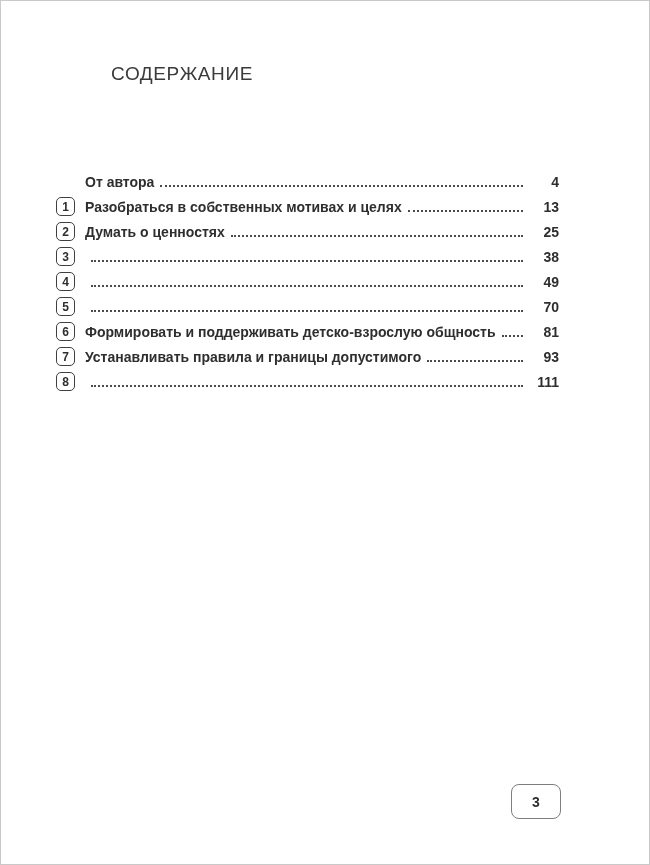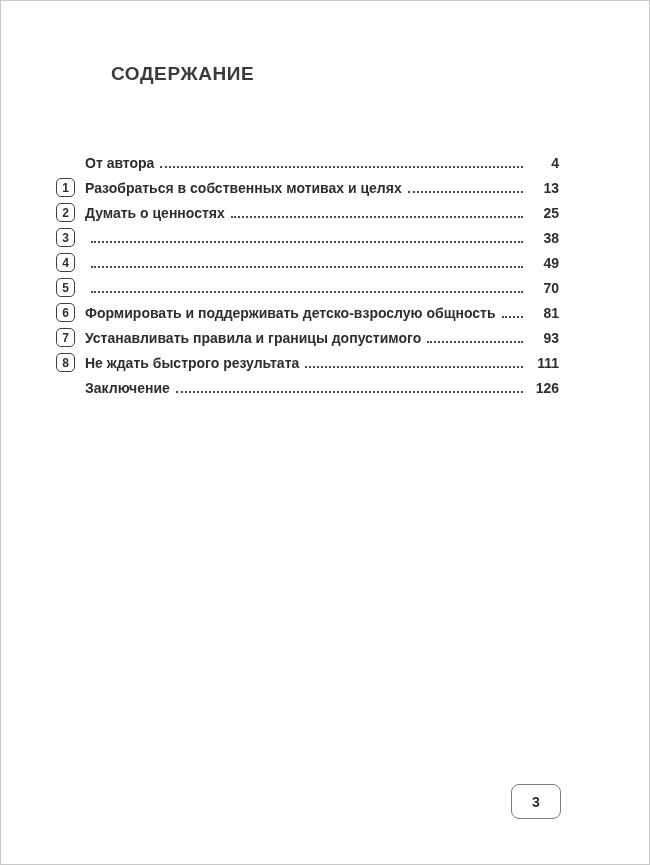--- a/index.html
+++ b/index.html
@@ -14,26 +14,26 @@
     box-sizing: border-box;
     background: #ffffff;
     border: 1px solid #c9c9c9;
     font-family: "Liberation Sans", "DejaVu Sans", sans-serif;
     color: #2e2e2e;
     overflow: hidden;
   }
   .title {
     margin: 62px 0 0 110px;
     font-size: 19px;
-    font-weight: bold;
+    font-weight: normal;
     letter-spacing: 0.6px;
     color: #3a3a3a;
   }
   .toc {
-    margin-top: 65px;
+    margin-top: 84px;
     padding-left: 55px;
     padding-right: 90px;
   }
   .row {
     display: flex;
     align-items: center;
     height: 25px;
     font-size: 14px;
     font-weight: 600;
     color: #2e2e2e;
@@ -147,31 +147,24 @@
 
     <div class="row">
       <span class="numbox">7</span>
       <span class="label">Устанавливать правила и границы допустимого</span>
       <span class="dots"></span>
       <span class="pagenum">93</span>
     </div>
 
     <div class="row">
       <span class="numbox">8</span>
-      <span class="label">Не ждать быстрого результата</span>
       <span class="dots"></span>
       <span class="pagenum">111</span>
     </div>
 
-    <div class="row">
-      <span class="numbox ghost"></span>
-      <span class="label">Заключение</span>
-      <span class="dots"></span>
-      <span class="pagenum">126</span>
-    </div>
 
   </div>
 
   <div class="folio">
     <span>3</span>
   </div>
 
 </div>
 
 </body></html>

